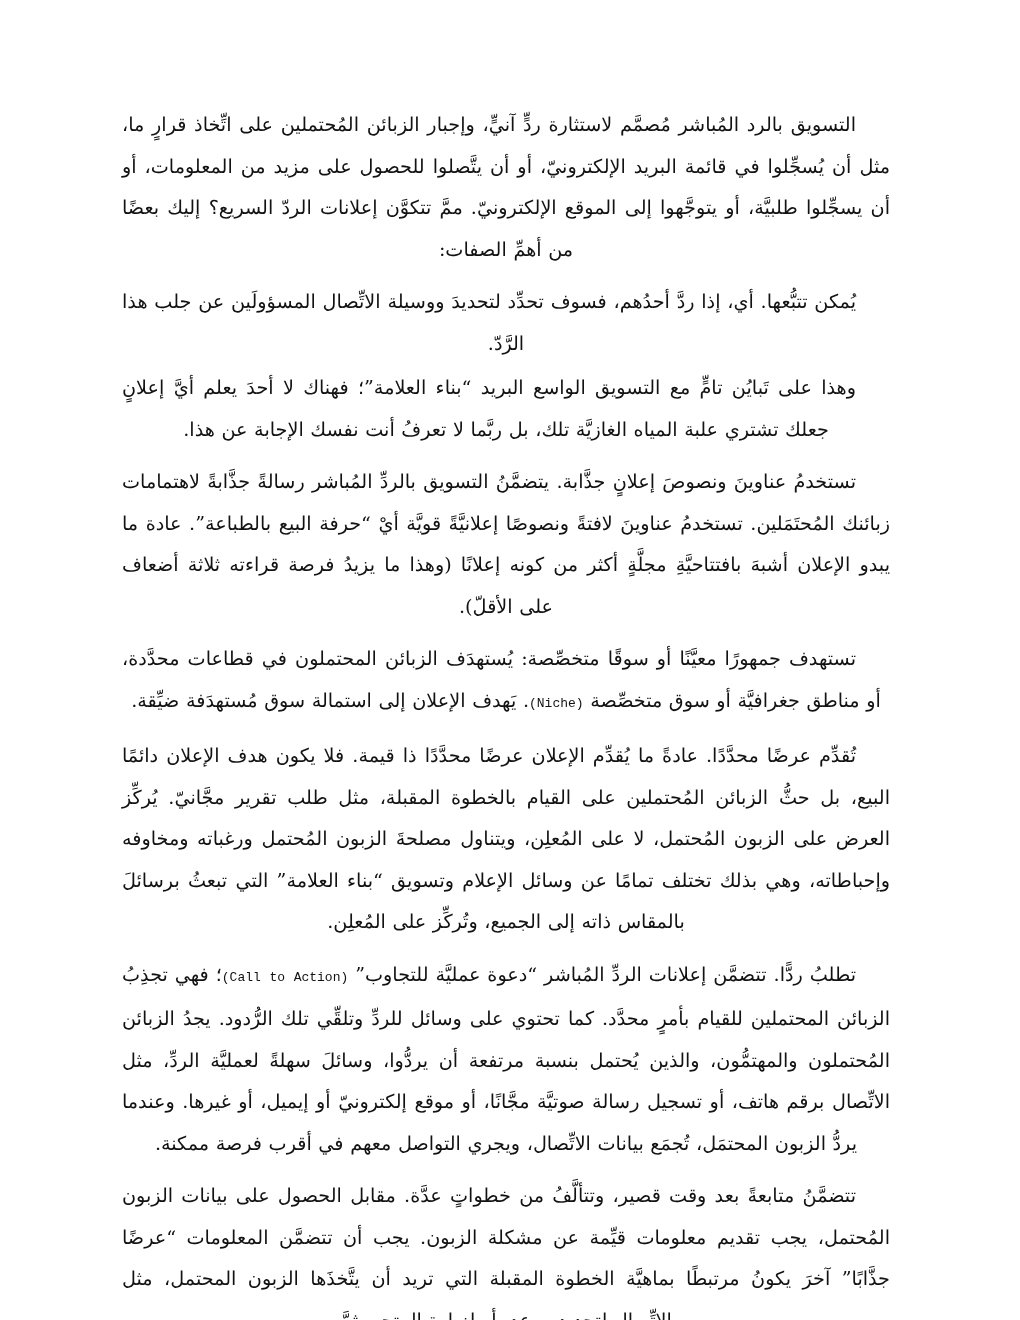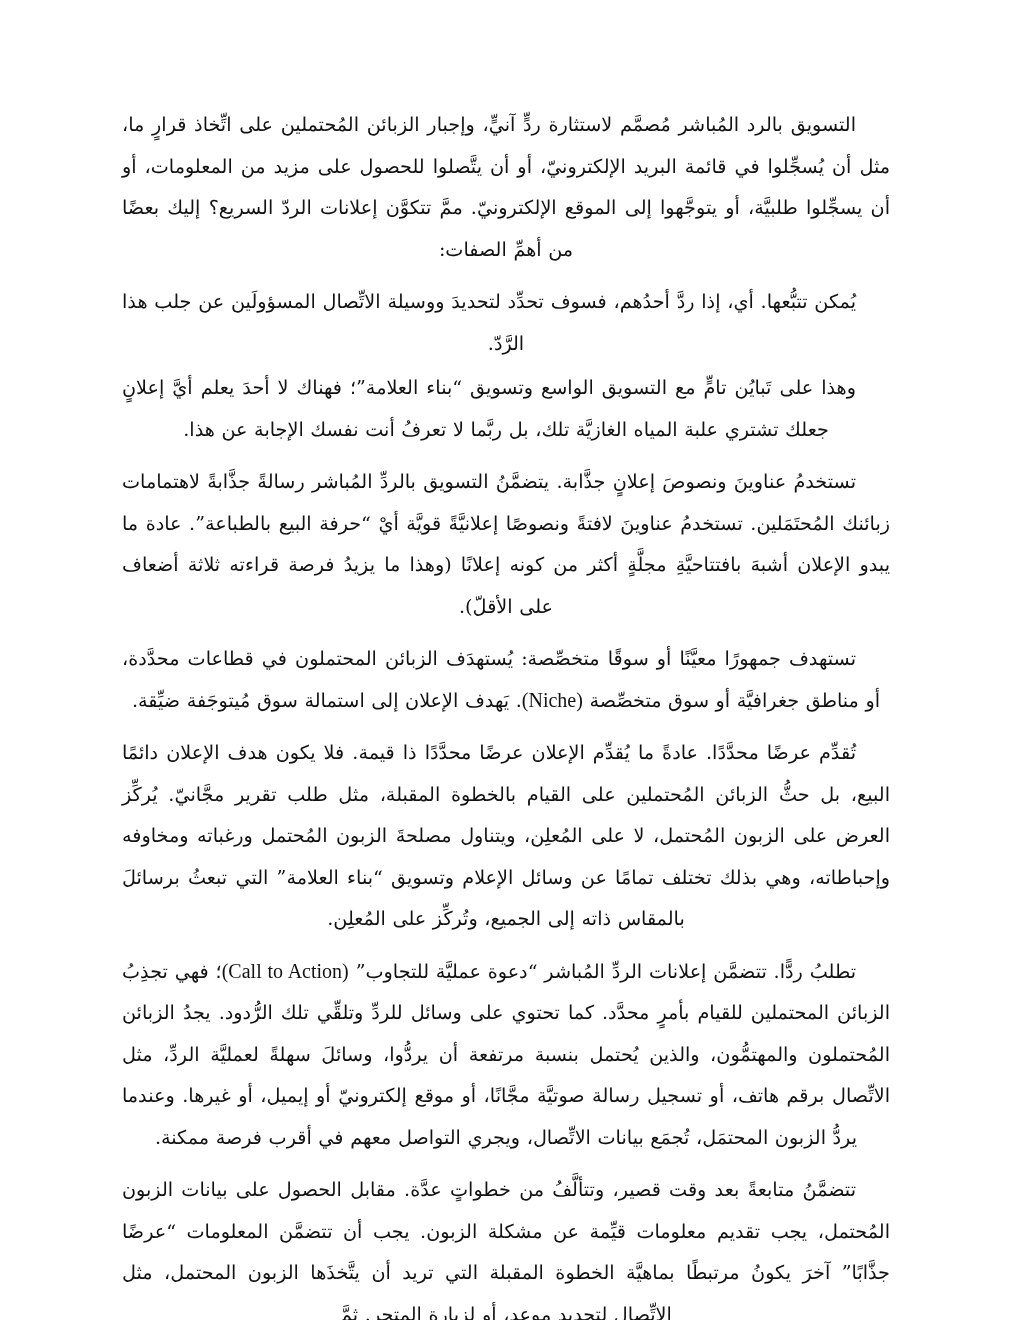--- a/index.html
+++ b/index.html
@@ -45,40 +45,40 @@
   p.para.gap-before {
     margin-top: 11px;
   }
   p.para.tight {
     margin-bottom: 0;
   }
   
   .latin {
     direction: ltr;
     unicode-bidi: embed;
-    font-family: Liberation Serif, serif;
-    font-size: 20px;
+    font-family: Liberation Mono, monospace;
+    font-size: 13px;
   }
 </style>
 </head>
 <body>
 
 <div class="page">
   <div class="text-column">
 
     <p class="para">التسويق بالرد المُباشر مُصمَّم لاستثارة ردٍّ آنيٍّ، وإجبار الزبائن المُحتملين على اتِّخاذ قرارٍ ما، مثل أن يُسجِّلوا في قائمة البريد الإلكترونيّ، أو أن يتَّصلوا للحصول على مزيد من المعلومات، أو أن يسجِّلوا طلبيَّة، أو يتوجَّهوا إلى الموقع الإلكترونيّ. ممَّ تتكوَّن إعلانات الردّ السريع؟ إليك بعضًا من أهمِّ الصفات:</p>
 
     <p class="para gap-before">يُمكن تتبُّعها. أي، إذا ردَّ أحدُهم، فسوف تحدِّد لتحديدَ ووسيلة الاتِّصال المسؤولَين عن جلب هذا الرَّدّ.</p>
 
-    <p class="para">وهذا على تَبايُن تامٍّ مع التسويق الواسع وتسويق “بناء العلامة”؛ فهناك لا أحدَ يعلم أيَّ إعلانٍ جعلك تشتري علبة المياه الغازيَّة تلك، بل ربَّما لا تعرفُ أنت نفسك الإجابة عن هذا.</p>
+    <p class="para">وهذا على تَبايُن تامٍّ مع التسويق الواسع البريد “بناء العلامة”؛ فهناك لا أحدَ يعلم أيَّ إعلانٍ جعلك تشتري علبة المياه الغازيَّة تلك، بل ربَّما لا تعرفُ أنت نفسك الإجابة عن هذا.</p>
 
 
     <p class="para gap-before">تستخدمُ عناوينَ ونصوصَ إعلانٍ جذَّابة. يتضمَّنُ التسويق بالردِّ المُباشر رسالةً جذَّابةً لاهتمامات زبائنك المُحتَمَلين. تستخدمُ عناوينَ لافتةً ونصوصًا إعلانيَّةً قويَّة أيْ “حرفة البيع بالطباعة”. عادة ما يبدو الإعلان أشبهَ بافتتاحيَّةِ مجلَّةٍ أكثر من كونه إعلانًا (وهذا ما يزيدُ فرصة قراءته ثلاثة أضعاف على الأقلّ).</p>
 
-    <p class="para gap-before"><span>تستهدف جمهورًا معيَّنًا أو سوقًا متخصِّصة: يُستهدَف الزبائن المحتملون في قطاعات محدَّدة، أو مناطق جغرافيَّة أو سوق متخصِّصة </span><span class="latin">(Niche)</span><span>. يَهدف الإعلان إلى استمالة سوق مُيتوجَفة ضيِّقة.</span></p>
+    <p class="para gap-before"><span>تستهدف جمهورًا معيَّنًا أو سوقًا متخصِّصة: يُستهدَف الزبائن المحتملون في قطاعات محدَّدة، أو مناطق جغرافيَّة أو سوق متخصِّصة </span><span class="latin">(Niche)</span><span>. يَهدف الإعلان إلى استمالة سوق مُستهدَفة ضيِّقة.</span></p>
 
     <p class="para gap-before">تُقدِّم عرضًا محدَّدًا. عادةً ما يُقدِّم الإعلان عرضًا محدَّدًا ذا قيمة. فلا يكون هدف الإعلان دائمًا البيع، بل حثُّ الزبائن المُحتملين على القيام بالخطوة المقبلة، مثل طلب تقرير مجَّانيّ. يُركِّز العرض على الزبون المُحتمل، لا على المُعلِن، ويتناول مصلحةَ الزبون المُحتمل ورغباته ومخاوفه وإحباطاته، وهي بذلك تختلف تمامًا عن وسائل الإعلام وتسويق “بناء العلامة” التي تبعثُ برسائلَ بالمقاس ذاته إلى الجميع، وتُركِّز على المُعلِن.</p>
 
     <p class="para gap-before"><span>تطلبُ ردًّا. تتضمَّن إعلانات الردِّ المُباشر “دعوة عمليَّة للتجاوب” </span><span class="latin">(Call to Action)</span><span>؛ فهي تجذِبُ الزبائن المحتملين للقيام بأمرٍ محدَّد. كما تحتوي على وسائل للردِّ وتلقِّي تلك الرُّدود. يجدُ الزبائن المُحتملون والمهتمُّون، والذين يُحتمل بنسبة مرتفعة أن يردُّوا، وسائلَ سهلةً لعمليَّة الردِّ، مثل الاتِّصال برقم هاتف، أو تسجيل رسالة صوتيَّة مجَّانًا، أو موقع إلكترونيّ أو إيميل، أو غيرها. وعندما يردُّ الزبون المحتمَل، تُجمَع بيانات الاتِّصال، ويجري التواصل معهم في أقرب فرصة ممكنة.</span></p>
 
     <p class="para gap-before tight">تتضمَّنُ متابعةً بعد وقت قصير، وتتألَّفُ من خطواتٍ عدَّة. مقابل الحصول على بيانات الزبون المُحتمل، يجب تقديم معلومات قيِّمة عن مشكلة الزبون. يجب أن تتضمَّن المعلومات “عرضًا جذَّابًا” آخرَ يكونُ مرتبطًا بماهيَّة الخطوة المقبلة التي تريد أن يتَّخذَها الزبون المحتمل، مثل الاتِّصال لتحديد موعِد، أو لزيارة المتجر. ثمَّ</p>
 
   </div>
 </div>
 

